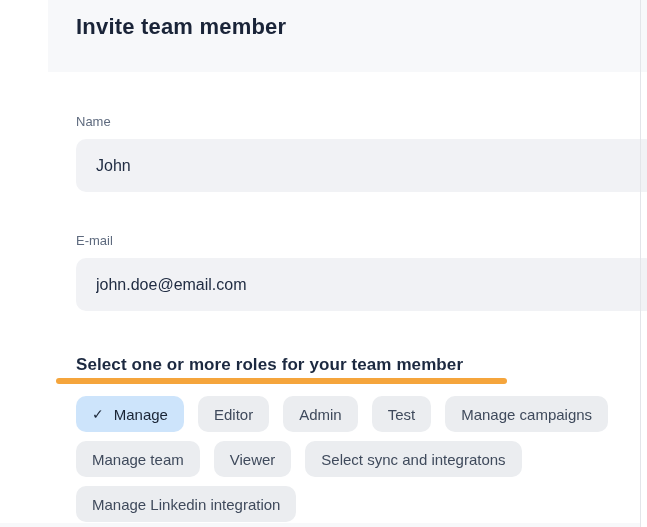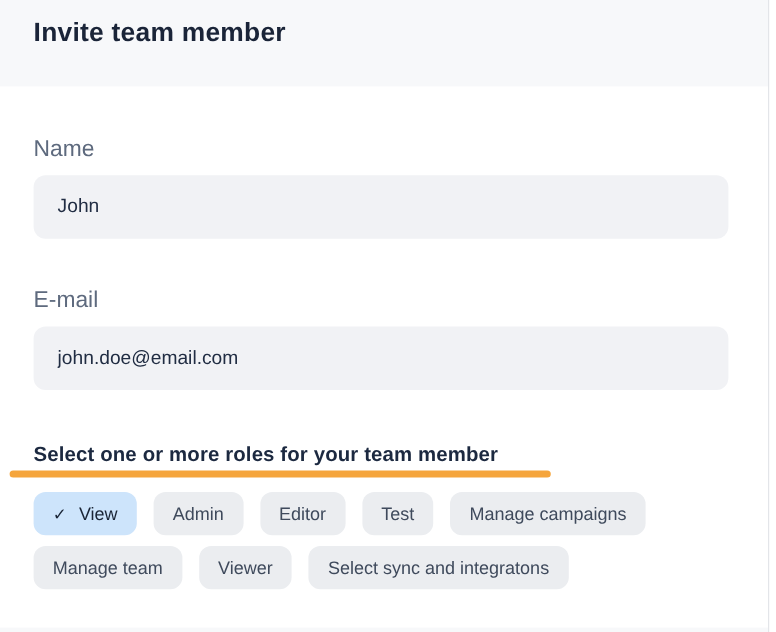--- a/index.html
+++ b/index.html
@@ -7,20 +7,21 @@
   body {
     font-family: "Liberation Sans", sans-serif;
     background: #ffffff;
     overflow: hidden;
   }
   .page {
     position: relative;
     width: 647px;
     height: 527px;
     background: #ffffff;
+    padding-left: 48px;
   }
   .right-line {
     position: absolute;
     top: 0; right: 6px;
     width: 1px; height: 100%;
     background: #e3e5e9;
   }
   .bottom-strip {
     position: absolute;
     bottom: 0; left: 0;
@@ -38,21 +39,21 @@
     font-weight: 700;
     color: #1a2438;
     letter-spacing: 0.2px;
   }
   .content {
     padding: 0 40px 0 28px;
     width: 640px;
   }
   .field-label {
     display: block;
-    font-size: 19px;
+    font-size: 13px;
     color: #5e6a7e;
     margin-bottom: 10px;
   }
   .field-label.name { margin-top: 42px; }
   .field-label.email { margin-top: 41px; }
   .text-input {
     display: block;
     width: 579px;
     height: 53px;
     background: #f1f2f5;
@@ -126,43 +127,46 @@
 
     <label class="field-label email">E-mail</label>
     <input class="text-input" type="text" value="john.doe@email.com" style="">
 
     <div class="roles-heading">Select one or more roles for your team member</div>
     <div class="roles-underline"></div>
 
     <div class="chips">
         <button class="chip selected">
           <span class="check">✓</span>
-          <span>View</span>
+          <span>Manage</span>
+        </button>
+        <button class="chip">
+          <span>Editor</span>
         </button>
         <button class="chip">
           <span>Admin</span>
-        </button>
-        <button class="chip">
-          <span>Editor</span>
         </button>
         <button class="chip">
           <span>Test</span>
         </button>
         <button class="chip">
           <span>Manage campaigns</span>
         </button>
         <button class="chip">
           <span>Manage team</span>
         </button>
         <button class="chip">
           <span>Viewer</span>
         </button>
         <button class="chip">
           <span>Select sync and integratons</span>
         </button>
+        <button class="chip">
+          <span>Manage Linkedin integration</span>
+        </button>
       </div>
 
   </div>
 
   <div class="right-line"></div>
   <div class="bottom-strip"></div>
 
 </div>
 
 </body></html>

